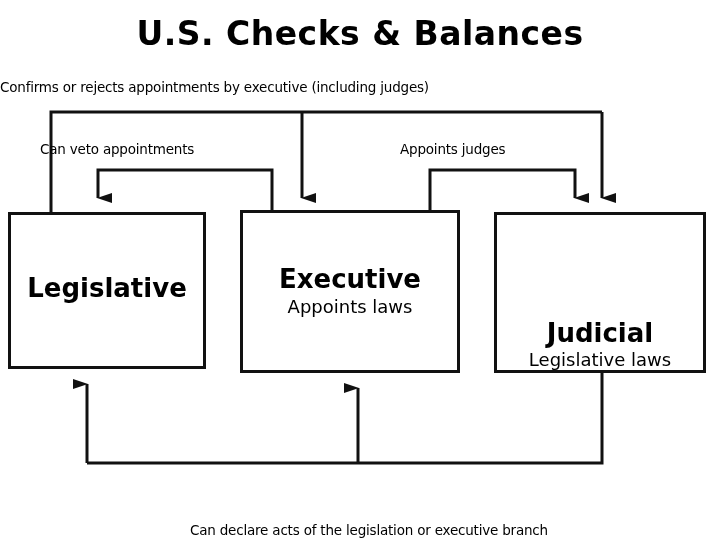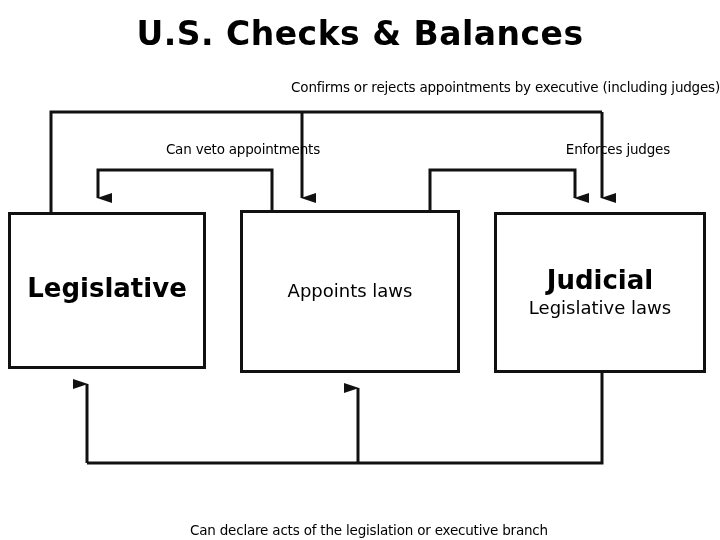--- a/index.html
+++ b/index.html
@@ -33,21 +33,21 @@
     top: 14px;
     width: 720px;
     text-align: center;
     font-size: 33px;
     font-weight: bold;
     letter-spacing: 0.5px;
     font-family: "DejaVu Sans", sans-serif;
   }
   .edge-label {
     font-size: 13.5px;
-    text-align: right;
+    text-align: left;
   }
   #label-confirms {
     left: 0;
     top: 79px;
     width: 720px;
   }
   #label-veto {
     left: 40px;
     top: 141px;
     width: 280px;
@@ -69,21 +69,21 @@
     background: #ffffff;
     border: 3px solid #111111;
     box-sizing: border-box;
     display: flex;
     flex-direction: column;
     align-items: center;
     justify-content: center;
   }
   #box-legislative { left: 8px;   top: 212px; width: 198px; height: 157px; }
   #box-executive   { left: 240px; top: 210px; width: 220px; height: 163px; }
-  #box-judicial    { left: 494px; top: 212px; width: 212px; height: 161px; }
+  #box-judicial    { left: 494px; top: 212px; width: 212px; height: 161px; justify-content: flex-end; }
   .box-title {
     font-size: 26px;
     font-weight: bold;
     color: #000000;
     line-height: 1.05;
     margin-bottom: 4px;
     white-space: pre;
   }
   .box-sub {
     font-size: 18px;
@@ -122,32 +122,33 @@
       <path d="M358,463 L358,388" marker-end="url(#arrow-up)"></path>
     </g>
   </svg>
 
   <div class="txt" id="page-title">U.S. Checks &amp; Balances</div>
 
   <div class="txt edge-label" id="label-confirms">Confirms or rejects appointments by executive (including judges)</div>
 
   <div class="txt edge-label" id="label-veto">Can veto appointments</div>
 
-  <div class="txt edge-label" id="label-appoints">Enforces judges</div>
+  <div class="txt edge-label" id="label-appoints">Appoints judges</div>
 
   <div class="txt edge-label" id="label-declare">
     <div>Can declare acts of the legislation or executive branch</div>
     
   </div>
 
   <div class="box" id="box-legislative">
     <div class="box-title">Legislative</div>
   </div>
 
   <div class="box" id="box-executive">
+    <div class="box-title">Executive</div>
     <div class="box-sub">Appoints laws</div>
   </div>
 
   <div class="box" id="box-judicial">
     <div class="box-title">Judicial</div>
     <div class="box-sub">Legislative laws</div>
   </div>
 
 </div>
 

